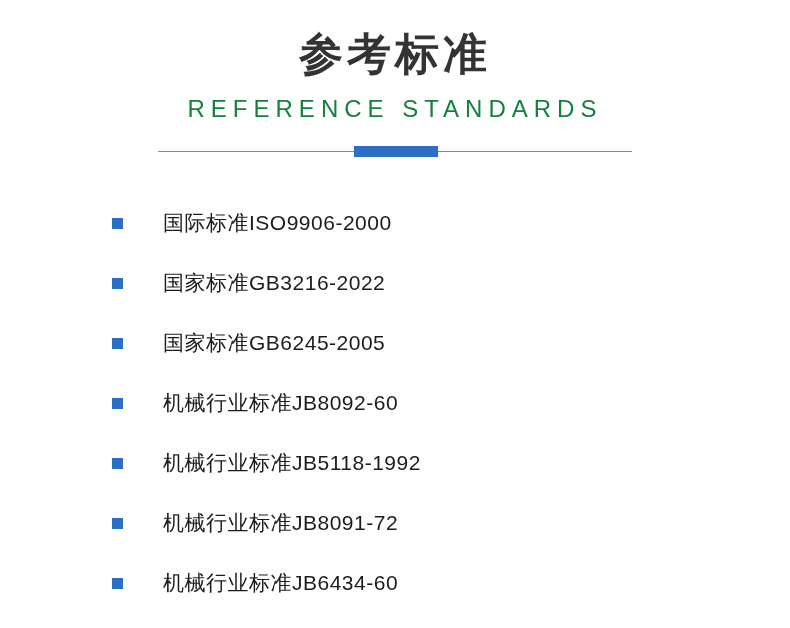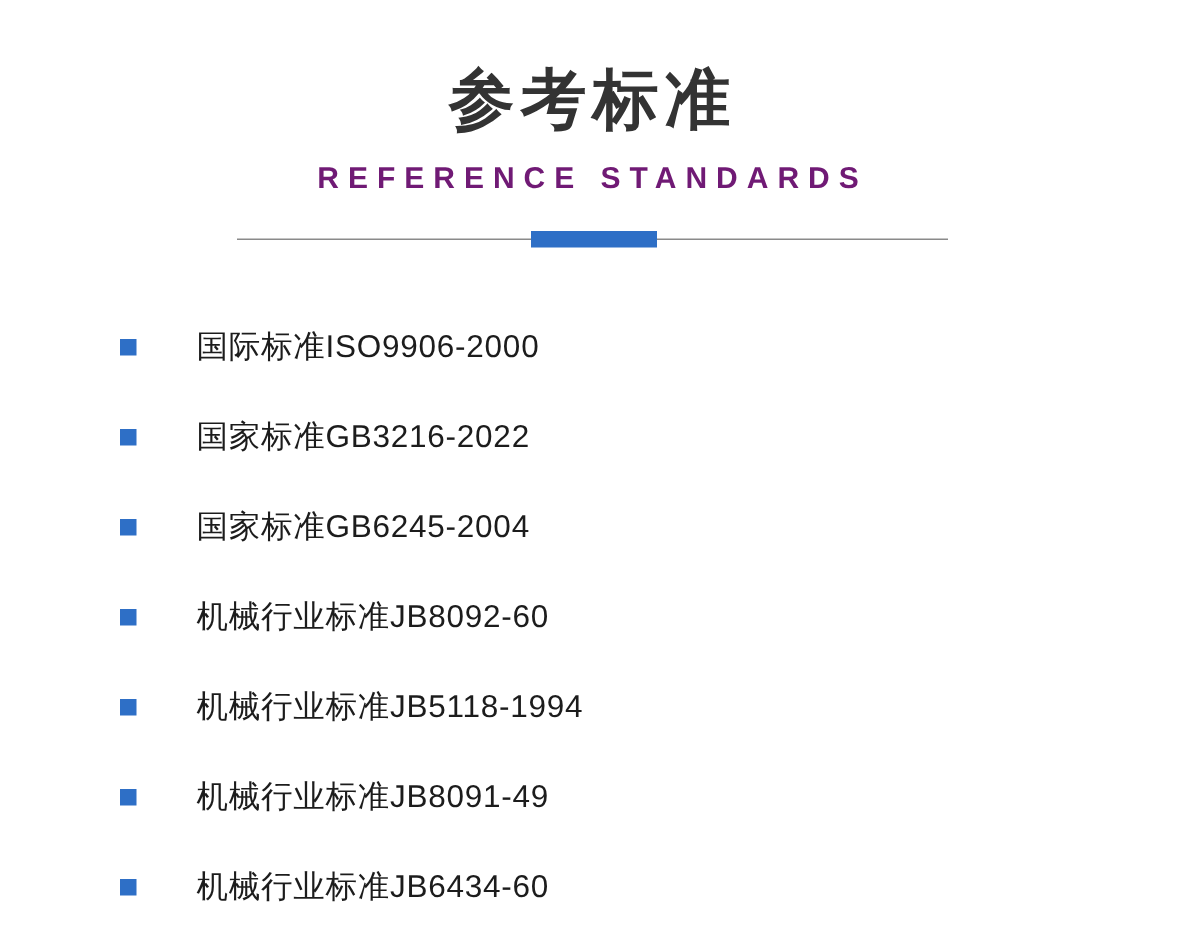--- a/index.html
+++ b/index.html
@@ -15,35 +15,34 @@
   }
   .page {
     width: 790px;
     height: 628px;
     position: relative;
     box-sizing: border-box;
   }
   .header {
     padding-top: 26px;
     text-align: center;
-    margin-top: 13px;
   }
   .title-cn {
     font-size: 44px;
     font-weight: bold;
     color: #333333;
     letter-spacing: 4px;
     line-height: 1.25;
     margin: 0;
   }
   .title-en {
     margin-top: 14px;
-    font-size: 20px;
-    font-weight: bold;
-    color: #701a75;
+    font-size: 24px;
+    font-weight: normal;
+    color: #15803d;
     letter-spacing: 6px;
   }
   .divider-wrap {
     position: relative;
     width: 474px;
     margin: 22px auto 0 auto;
     height: 14px;
   }
   .divider-line {
     position: absolute;
@@ -63,21 +62,21 @@
   }
   .list {
     margin: 34px 0 0 0;
     padding: 0;
     list-style: none;
   }
   .list-item {
     display: flex;
     align-items: center;
     height: 60px;
-    padding-left: 80px;
+    padding-left: 112px;
     box-sizing: border-box;
   }
   .bullet {
     width: 11px;
     height: 11px;
     background: #2e6fc6;
     flex: 0 0 auto;
     margin-right: 40px;
   }
   .item-text {
@@ -105,33 +104,33 @@
     <li class="list-item">
       <span class="bullet"></span>
       <span class="item-text">国际标准ISO9906-2000</span>
     </li>
     <li class="list-item">
       <span class="bullet"></span>
       <span class="item-text">国家标准GB3216-2022</span>
     </li>
     <li class="list-item">
       <span class="bullet"></span>
-      <span class="item-text">国家标准GB6245-2004</span>
+      <span class="item-text">国家标准GB6245-2005</span>
     </li>
     <li class="list-item">
       <span class="bullet"></span>
       <span class="item-text">机械行业标准JB8092-60</span>
     </li>
     <li class="list-item">
       <span class="bullet"></span>
-      <span class="item-text">机械行业标准JB5118-1994</span>
+      <span class="item-text">机械行业标准JB5118-1992</span>
     </li>
     <li class="list-item">
       <span class="bullet"></span>
-      <span class="item-text">机械行业标准JB8091-49</span>
+      <span class="item-text">机械行业标准JB8091-72</span>
     </li>
     <li class="list-item">
       <span class="bullet"></span>
       <span class="item-text">机械行业标准JB6434-60</span>
     </li>
   </ul>
 
 </div>
 
 </body></html>

